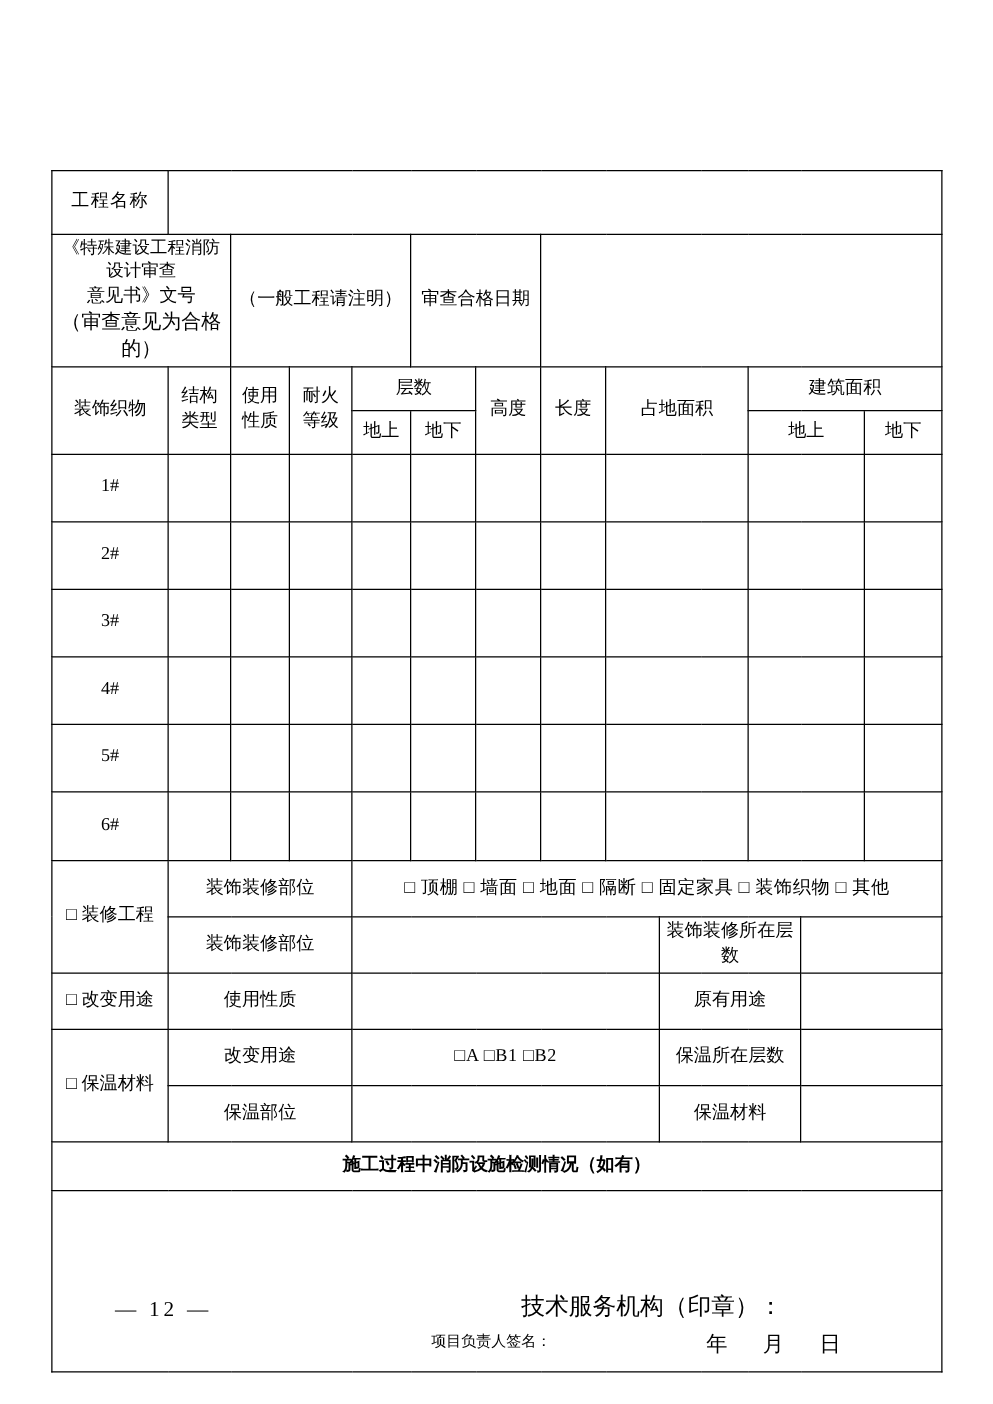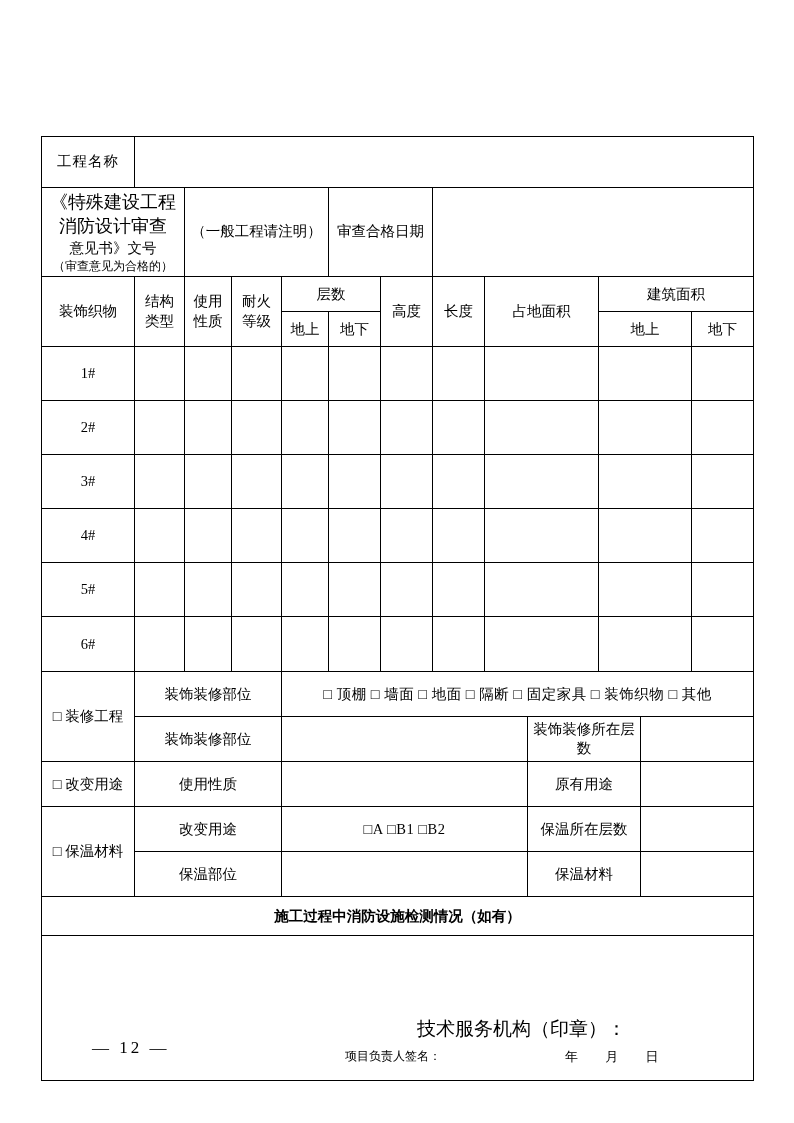--- a/index.html
+++ b/index.html
@@ -40,22 +40,22 @@
     line-height: 1.35;
     padding: 2px 3px;
   }
   .row-title td { height: 46px; }
   .t-name { font-size: 15.5px; letter-spacing: 1px; }
   .doc-cell {
     font-size: 13px;
     line-height: 1.45;
     padding: 4px 6px;
   }
-  .doc-cell .l1 { font-size: 18px; }
-  .doc-cell .l3 { font-size: 12px; }
+  .doc-cell .l1 { font-size: 14px; }
+  .doc-cell .l3 { font-size: 16px; }
   .hdr td { font-size: 15px; }
   .hdr-sub td { font-size: 14px; }
   .bldg-row td { height: 49px; font-size: 15.5px; }
   .small-lbl { font-size: 13.5px; }
   .checkbox-line { font-size: 13.5px; letter-spacing: 0.5px; }
   .sec-title { font-size: 15.5px; font-weight: bold; height: 34px; }
   .sign-area {
     height: 140px;
     vertical-align: bottom;
     text-align: left;
@@ -76,21 +76,21 @@
     position: absolute;
     left: 300px;
     top: 110px;
     font-size: 12px;
     white-space: nowrap;
   }
   .sign-date {
     position: absolute;
     left: 520px;
     top: 110px;
-    font-size: 13px;
+    font-size: 17px;
     white-space: nowrap;
     letter-spacing: 12px;
   }
   .page-num {
     position: absolute;
     left: 92px;
     top: 1038px;
     font-size: 17px;
     letter-spacing: 3px;
     font-family: "Liberation Serif", "DejaVu Serif", serif;

